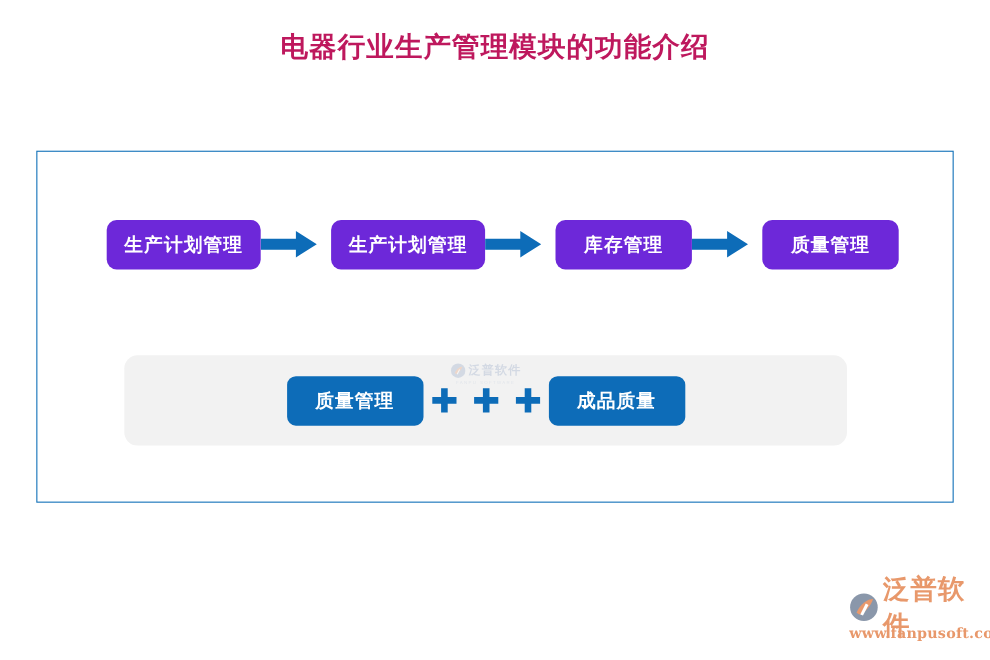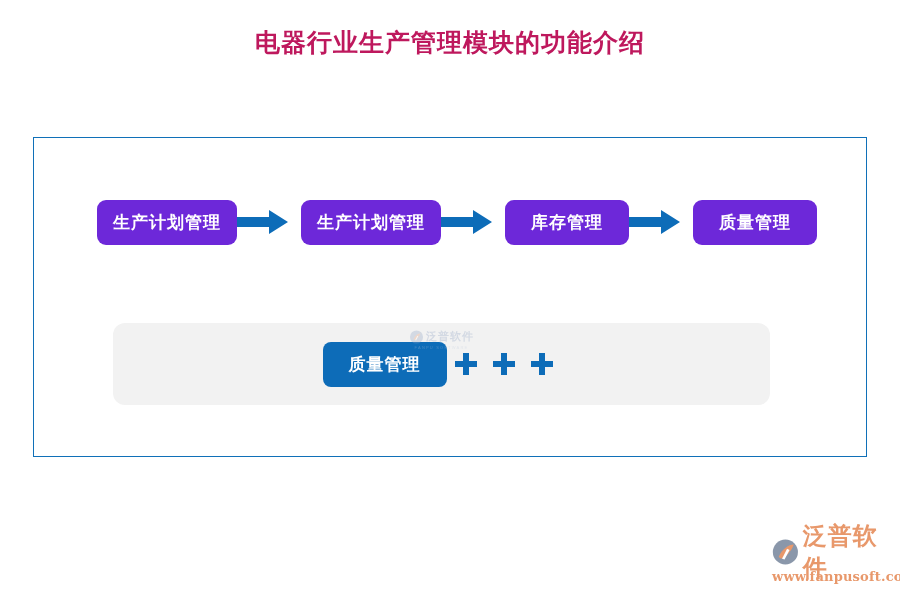--- a/index.html
+++ b/index.html
@@ -259,20 +259,23 @@
       </svg>
     </div>
 
 
     <div class="plus">
       <svg width="24" height="24" viewBox="0 0 24 24">
         <polygon points="9,1 15,1 15,9 23,9 23,15 15,15 15,23 9,23 9,15 1,15 1,9 9,9" fill="#0d6cb8"></polygon>
       </svg>
     </div>
 
+    <div class="sum-box">
+      <span>成品质量</span>
+    </div>
 
   </div>
 
 </div>
 
 <div class="brand-logo">
   <div class="brand-row">
     <svg width="30" height="30" viewBox="0 0 32 32">
       <path d="M16 1 A15 15 0 1 0 16 31 A15 15 0 1 0 16 1 Z" fill="#8a97aa"></path>
       <path d="M8 22 C12 12 20 7 26 7 C23 15 18 21 11 24 Z" fill="#e8986b"></path>

